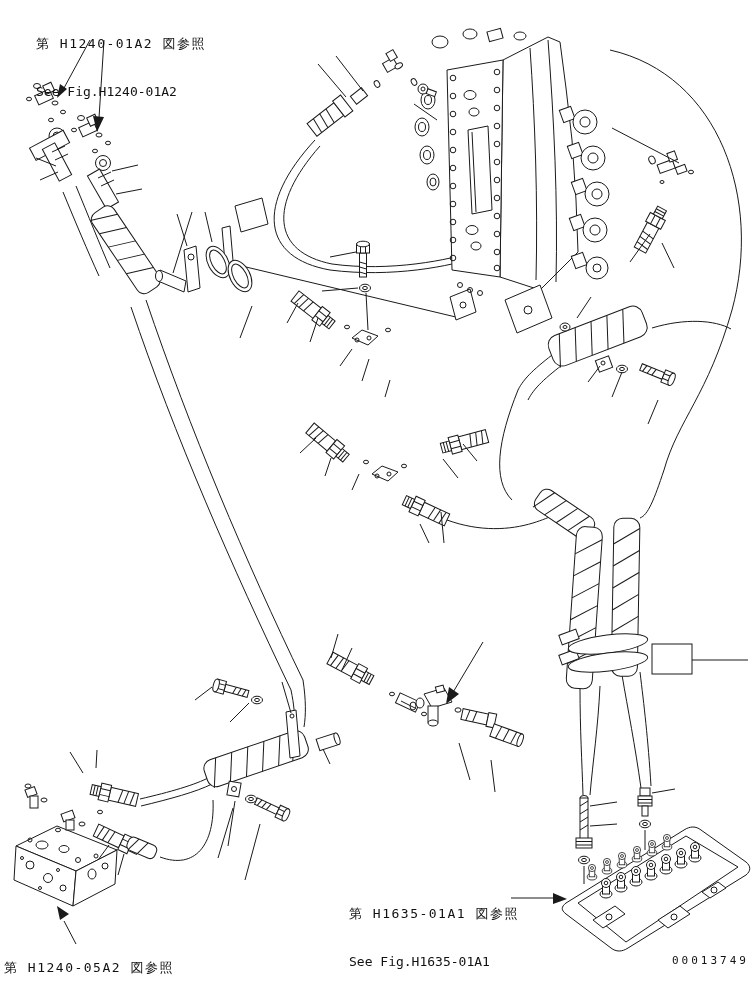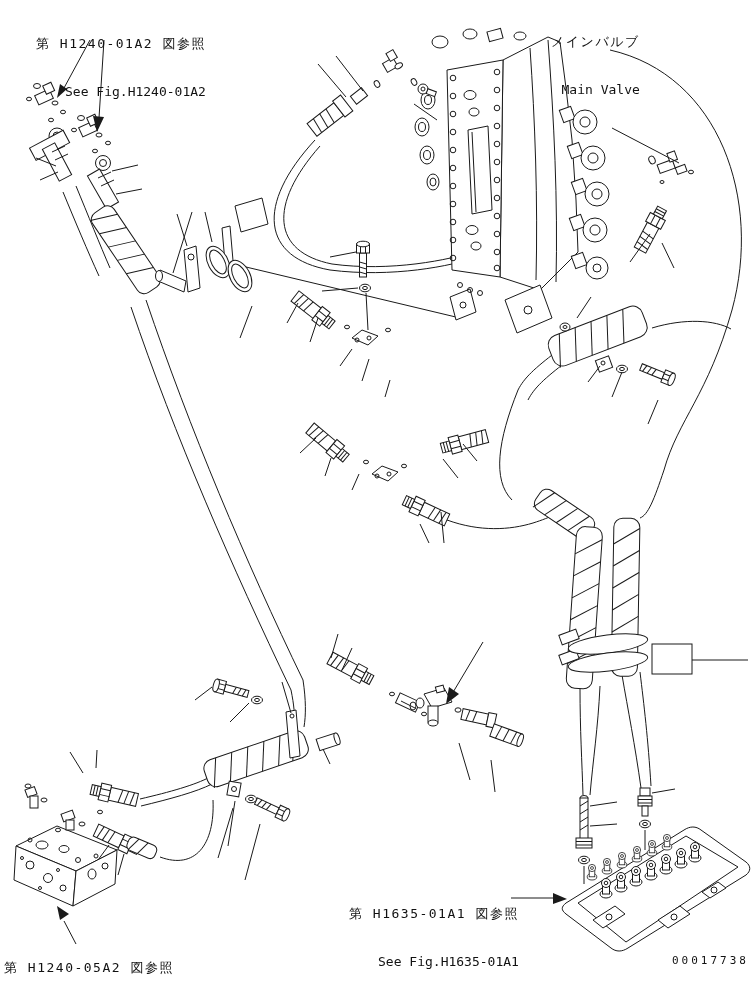--- a/index.html
+++ b/index.html
@@ -1,17 +1,17 @@
 <!DOCTYPE html>
 <html><head>
 <meta charset="utf-8">
 <style>
   html,body{margin:0;padding:0;background:#fff;}
   .stage{position:relative;width:756px;height:983px;background:#fff;overflow:hidden;
-         font-family:"DejaVu Sans Mono",monospace;color:#111;text-align:right;}
+         font-family:"DejaVu Sans Mono",monospace;color:#111;}
   svg{position:absolute;left:0;top:0;}
   svg *{stroke:#1a1a1a;fill:none;stroke-width:1;}
   svg .f{fill:#ffffff;}
   svg .s{fill:#1a1a1a;stroke:none;}
   .lbl{position:absolute;font-size:13px;line-height:16px;white-space:pre;}
   .lbl .jp{letter-spacing:1.5px;}
   .dwg{position:absolute;font-size:11px;letter-spacing:3px;}
 </style>
 </head>
 <body>
@@ -568,31 +568,27 @@
   <line x1="76" y1="944" x2="64" y2="921"></line>
   <polygon class="s" points="57,906 60,920 69,914"></polygon>
 </g>
 </svg>
 
 <div class="lbl" style="left:36px;top:4px;">
   <div class="jp">第 H1240-01A2 図参照</div>
   <div>See Fig.H1240-01A2</div>
 </div>
 
-<div class="lbl" style="left:551px;top:2px;">
-  <div class="jp">メインバルブ</div>
-  <div>Main Valve</div>
-</div>
 
 
 <div class="lbl" style="left:349px;top:874px;">
   <div class="jp">第 H1635-01A1 図参照</div>
   <div>See Fig.H1635-01A1</div>
 </div>
 
 <div class="lbl" style="left:4px;top:928px;">
   <div class="jp">第 H1240-05A2 図参照</div>
   
 </div>
 
-<div class="dwg" style="left:672px;top:954px;">00017738</div>
+<div class="dwg" style="left:672px;top:954px;">00013749</div>
 
 </div>
 
 </body></html>

